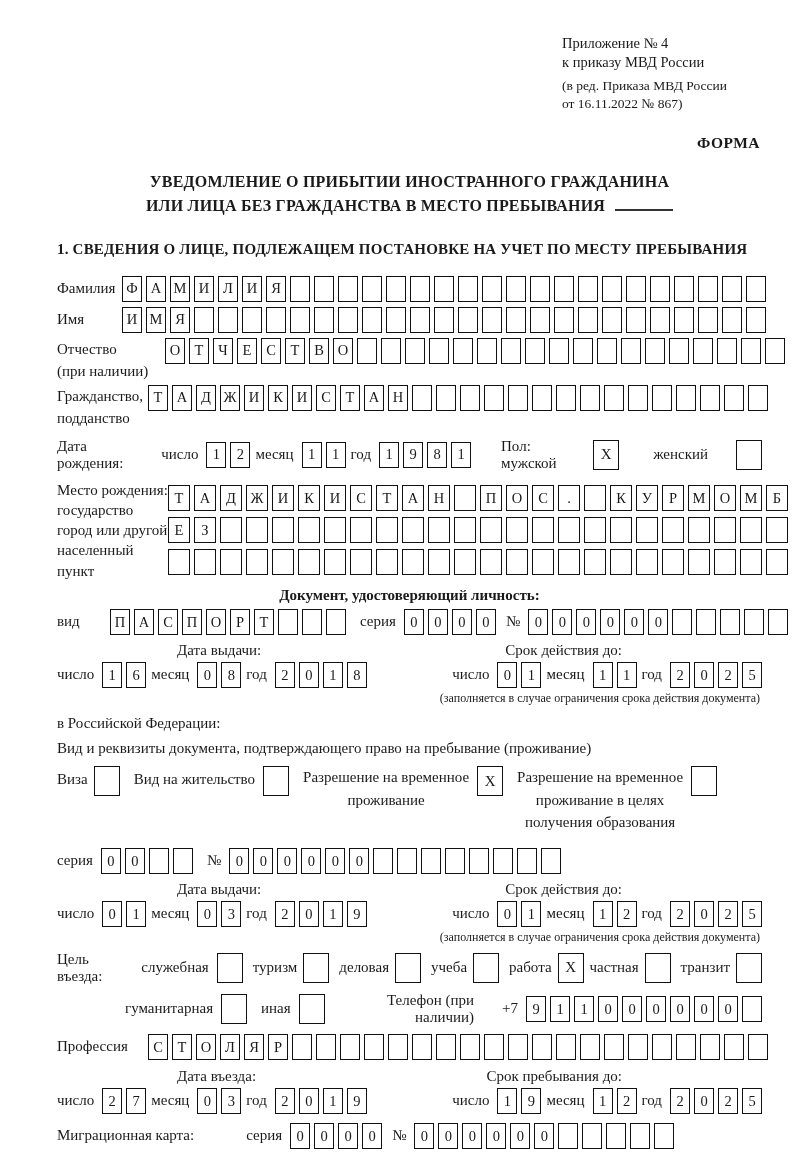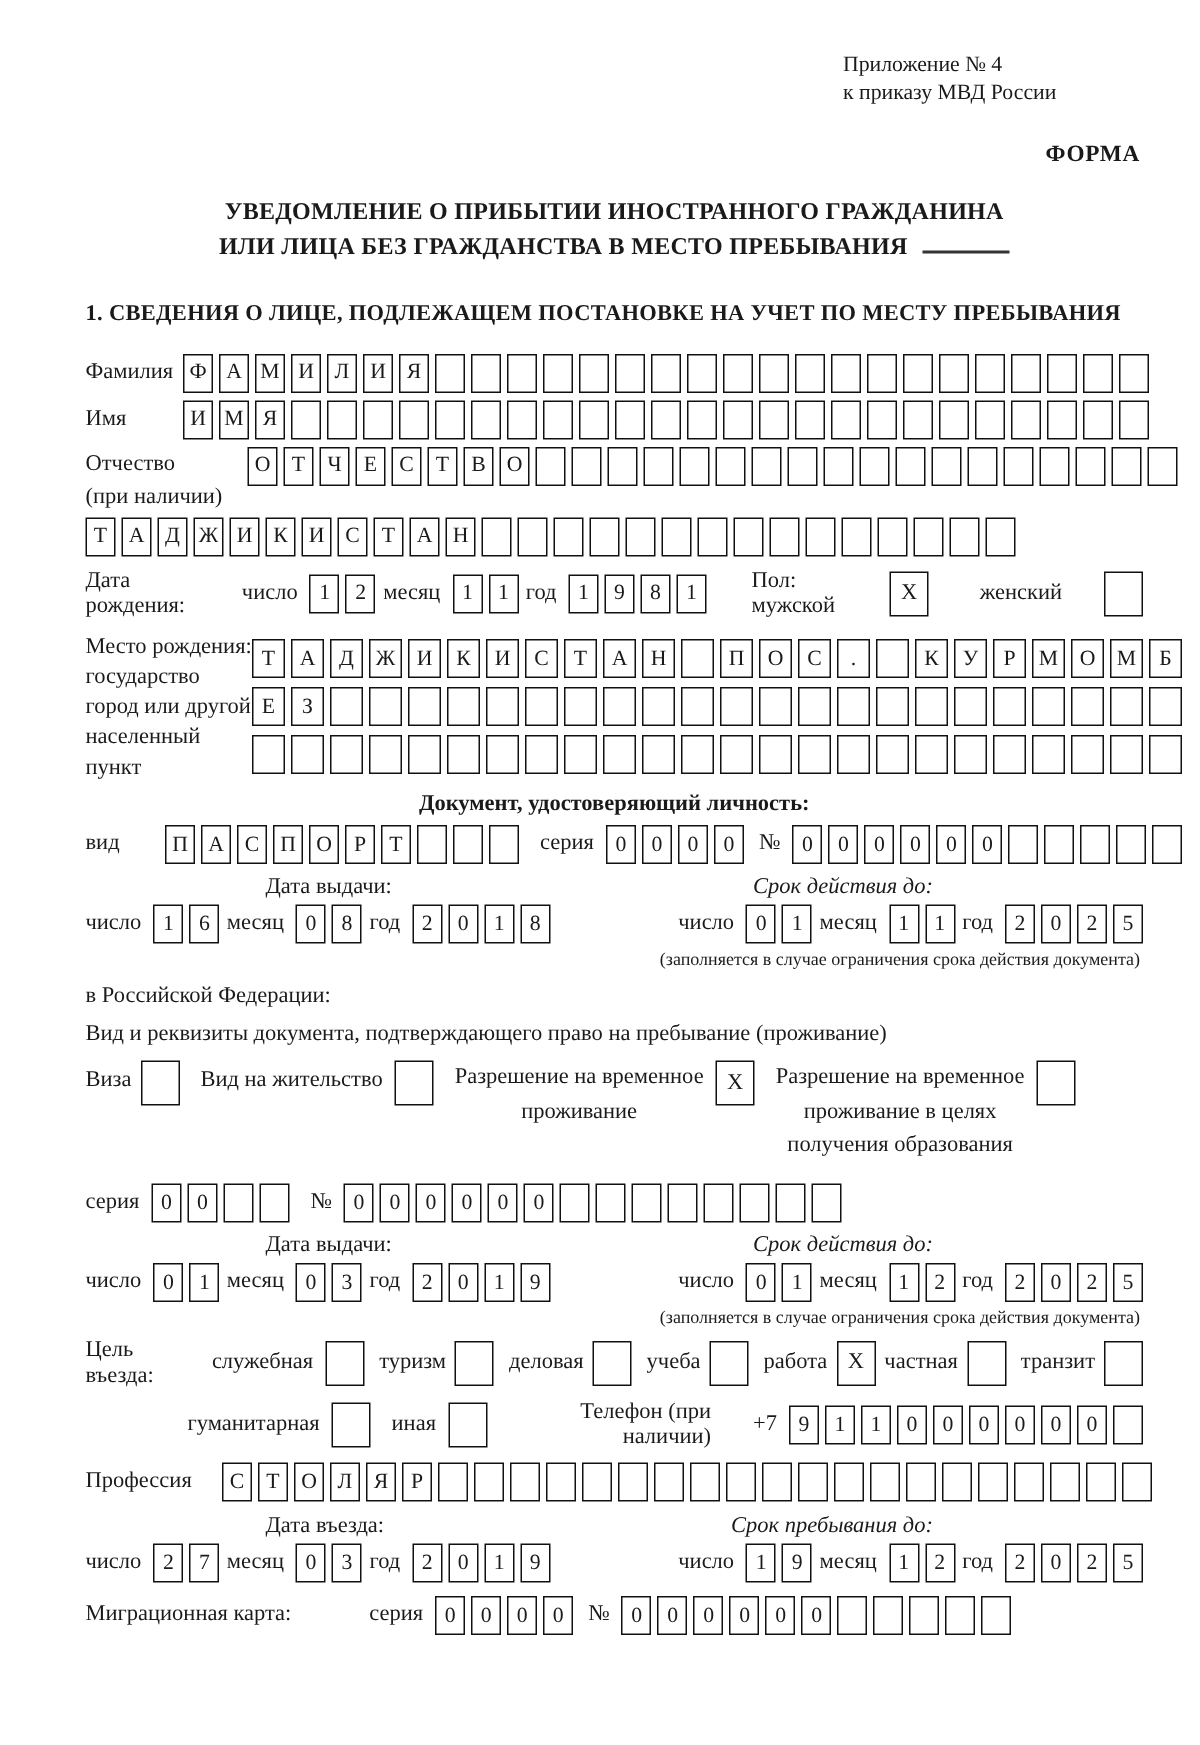--- a/index.html
+++ b/index.html
@@ -45,21 +45,21 @@
   .lblw-111 { width:111px; flex:0 0 auto; line-height:1.35; }
   .mr6 { margin-right:6px; } .mr8 { margin-right:8px; } .mr10 { margin-right:10px; }
   .ml6 { margin-left:6px; } .ml10 { margin-left:10px; } .ml14 { margin-left:14px;text-align:right; }
 
   .center-bold { text-align:center; font-weight:bold; margin:6px 0 5px 0; font-size:15px; }
 
   .dgroup { display:inline-flex; align-items:center; gap:5px; }
   .dgroup .lbl { margin:0 3px 0 0; }
   .date-headers { display:flex; margin:7px 0 3px 0; }
   .dh-left { margin-left:120px; }
-  .dh-right { margin-left:auto; margin-right:140px;font-style:italic; }
+  .dh-right { margin-left:auto; margin-right:140px; }
   .date-row { display:flex; align-items:center; }
   .date-row .right-group { margin-left:auto; }
   .small-note { font-size:12px; text-align:right; margin:3px 2px 6px 0; }
 
   .plain-par { line-height:1.55; margin-bottom:2px; }
 
   .rvp-row { display:flex; align-items:flex-start; margin:6px 0 14px 0; }
   .ml-label { display:inline-block; text-align:center; line-height:1.5; }
 
   .purpose-row { display:flex; align-items:center; margin-bottom:7px; }
@@ -67,20 +67,24 @@
   .hum-row { display:flex; align-items:center; margin-bottom:8px; }
 </style>
 </head>
 <body>
 
 <div class="page">
 
   <div class="top-block">
     <div>Приложение № 4</div>
     <div>к приказу МВД России</div>
+    <div class="rev">
+      <div>(в ред. Приказа МВД России</div>
+      <div>от 16.11.2022 № 867)</div>
+    </div>
   </div>
 
   <div class="forma">ФОРМА</div>
 
   <div class="title">
     <div>УВЕДОМЛЕНИЕ О ПРИБЫТИИ ИНОСТРАННОГО ГРАЖДАНИНА</div>
     <div><span>ИЛИ ЛИЦА БЕЗ ГРАЖДАНСТВА В МЕСТО ПРЕБЫВАНИЯ</span><span class="blank-line"></span></div>
   </div>
 
   <div class="section-heading">1. СВЕДЕНИЯ О ЛИЦЕ, ПОДЛЕЖАЩЕМ ПОСТАНОВКЕ НА УЧЕТ ПО МЕСТУ ПРЕБЫВАНИЯ</div>
@@ -179,20 +183,23 @@
         <span class="cbox"></span>
         <span class="cbox"></span>
         <span class="cbox"></span>
         <span class="cbox"></span>
         <span class="cbox"></span>
         <span class="cbox"></span>
       </span>
   </div>
 
   <div class="row" style="align-items:flex-start; margin-bottom:8px;">
+    <span class="lblw-91" style="line-height:1.5;">
+      <span>Гражданство,</span><br><span>подданство</span>
+    </span>
     <span class="boxrow">
         <span class="cbox">Т</span>
         <span class="cbox">А</span>
         <span class="cbox">Д</span>
         <span class="cbox">Ж</span>
         <span class="cbox">И</span>
         <span class="cbox">К</span>
         <span class="cbox">И</span>
         <span class="cbox">С</span>
         <span class="cbox">Т</span>

